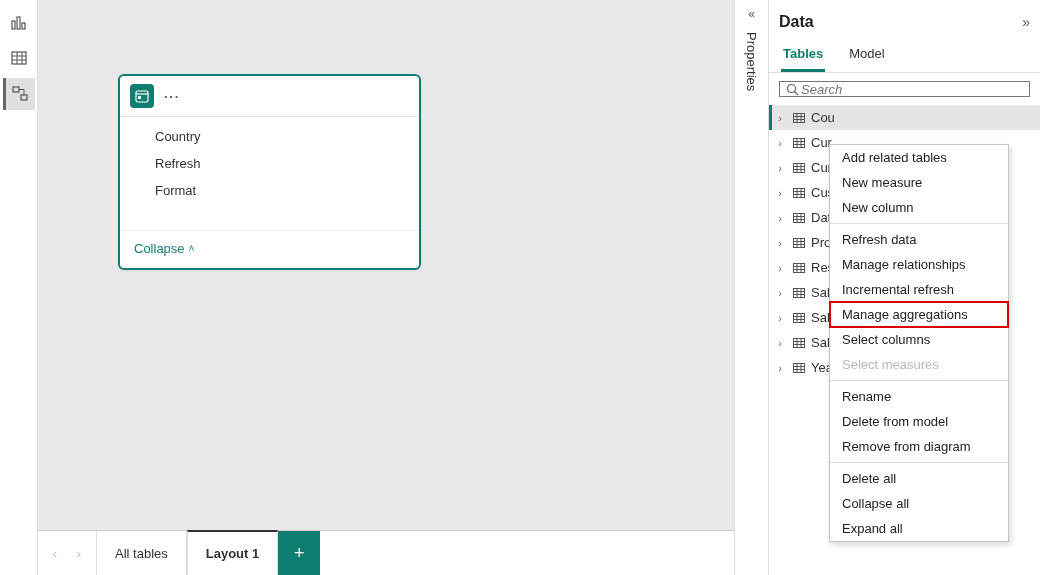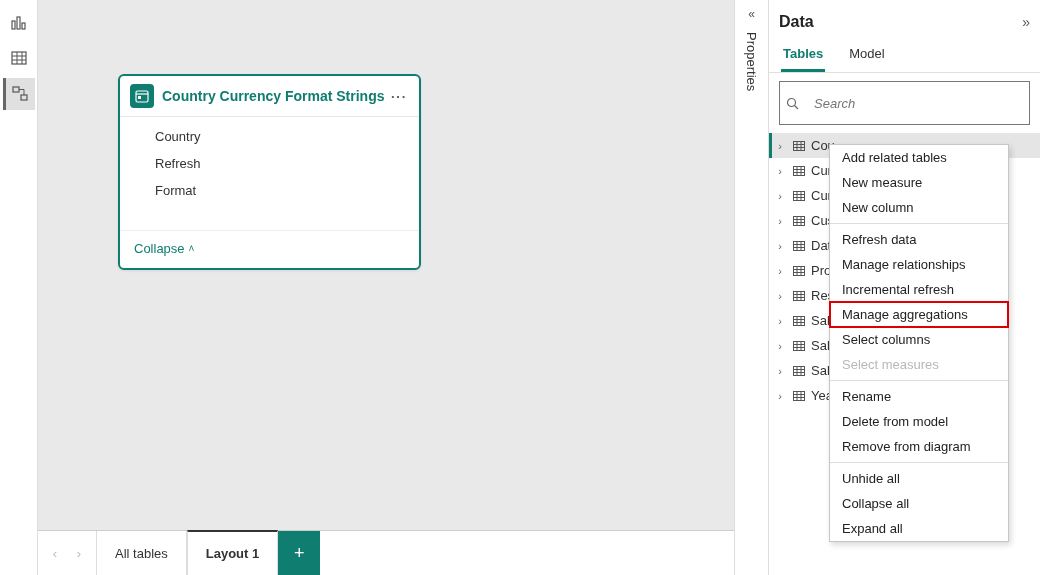--- a/index.html
+++ b/index.html
@@ -250,27 +250,27 @@
   }
   .data-tab.inactive {
     color: #333;
     font-weight: 400;
   }
   .search-wrap {
     padding: 8px 10px;
   }
   .search-box {
     border: 1px solid #777;
-    height: 44px;
+    height: 16px;
     display: flex;
     align-items: center;
     padding: 0 6px;
     color: #666;
     font-style: normal;
-    gap: 13px;
+    gap: 0;
   }
   .search-box input {
     border: none;
     outline: none;
     flex: 1;
     font-size: 13px;
     font-style: italic;
     color: #555;
     background: transparent;
   }
@@ -379,21 +379,20 @@
     <div class="canvas">
       <div class="table-card">
         <div class="table-card-header">
           <div class="table-card-icon">
             <svg width="14" height="14" viewBox="0 0 14 14">
               <rect x="1" y="2" width="12" height="11" rx="1.5" fill="none" stroke="#fff" stroke-width="1.2"></rect>
               <line x1="1" y1="5" x2="13" y2="5" stroke="#fff" stroke-width="1.2"></line>
               <rect x="3" y="7" width="3" height="3" fill="#fff"></rect>
             </svg>
           </div>
-          <div class="table-card-title">Country Currency Format Strings</div>
           <div class="table-card-menu">···</div>
         </div>
         <div class="table-card-body">
           <div class="field-row">Country</div>
           <div class="field-row">Refresh</div>
           <div class="field-row">Format</div>
         </div>
         <div class="table-card-footer">
           <span>Collapse</span>
           <span class="collapse-caret">˄</span>
@@ -595,18 +594,18 @@
       <div class="ctx-item">Manage relationships</div>
       <div class="ctx-item">Incremental refresh</div>
       <div class="ctx-item highlighted">Manage aggregations</div>
       <div class="ctx-item">Select columns</div>
       <div class="ctx-item disabled">Select measures</div>
       <div class="ctx-sep"></div>
       <div class="ctx-item">Rename</div>
       <div class="ctx-item">Delete from model</div>
       <div class="ctx-item">Remove from diagram</div>
       <div class="ctx-sep"></div>
-      <div class="ctx-item">Unhide all</div>
+      <div class="ctx-item">Delete all</div>
       <div class="ctx-item">Collapse all</div>
       <div class="ctx-item">Expand all</div>
     </div>
 
 </div>
 
 </body></html>

